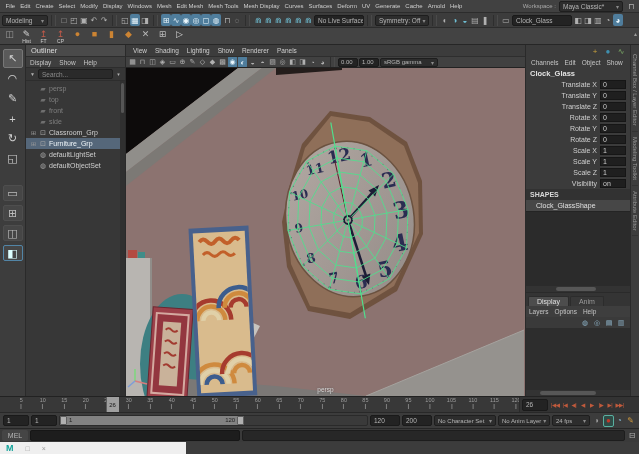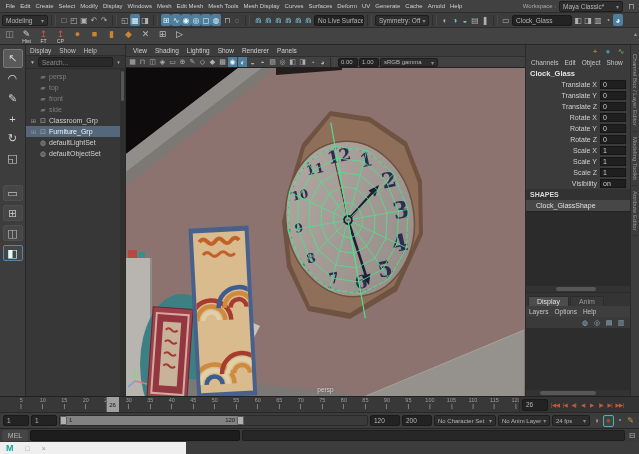--- a/index.html
+++ b/index.html
@@ -281,20 +281,21 @@
         </div>
       <div id="tb-layouts">
           <span class="layoutbtn">▭</span>
           <span class="layoutbtn">⊞</span>
           <span class="layoutbtn">◫</span>
           <span class="layoutbtn on">◧</span>
         </div>
     </div>
 
     <div id="outliner">
+      <div class="out-title">Outliner</div>
       <div class="out-menus" id="out-menus">
           <span class="omenu">Display</span>
           <span class="omenu">Show</span>
           <span class="omenu">Help</span>
         </div>
       <div class="out-search">
         <span class="icon" style="width:7px;font-size:5px">▼</span>
         <span class="searchbox">Search...</span>
         <span class="icon" style="width:7px;font-size:5px">▾</span>
       </div>

